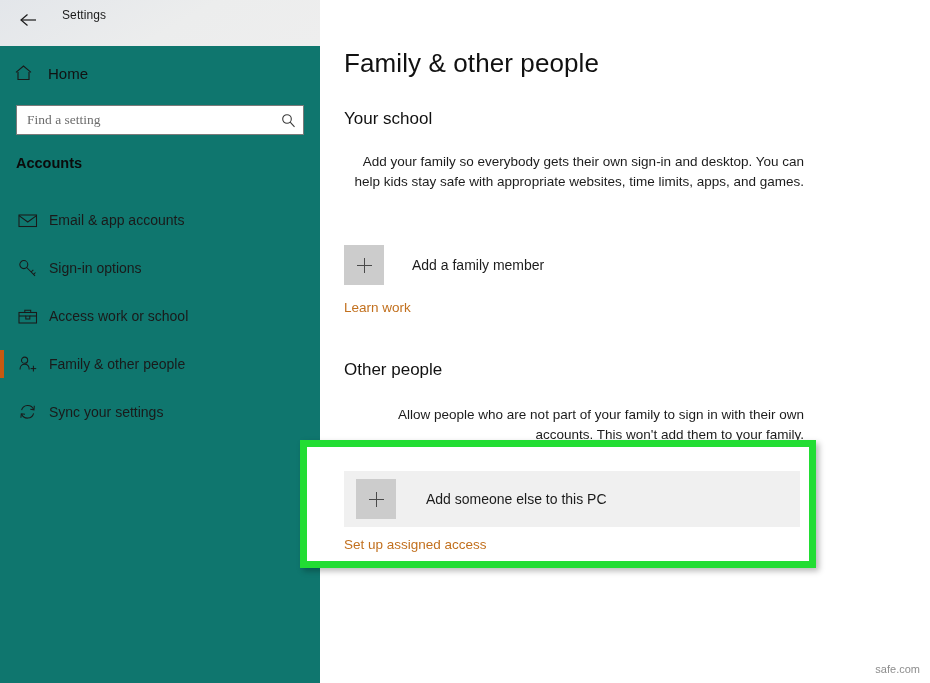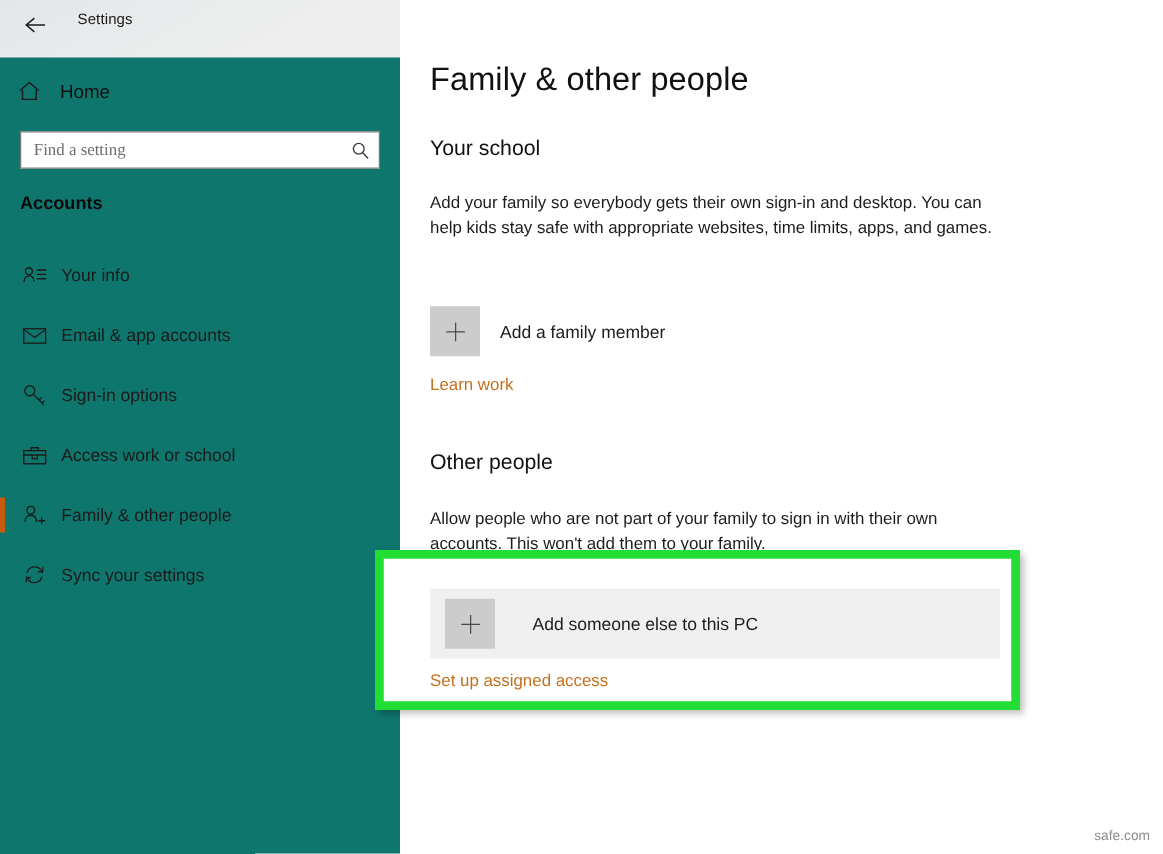--- a/index.html
+++ b/index.html
@@ -152,20 +152,21 @@
 
   .section-heading {
     font-size: 17px;
     color: #111111;
     font-weight: normal;
   }
   .body-text {
     font-size: 13.5px;
     color: #1c1c1c;
     line-height: 20px;
+    text-align: right;
   }
 
   #your-family-heading { position: absolute; left: 24px; top: 109px; }
   #your-family-desc    { position: absolute; left: 24px; top: 152px; width: 460px; }
 
   
   .add-row {
     display: flex;
     align-items: center;
     cursor: pointer;
@@ -182,21 +183,21 @@
   }
   .add-square .plus::before,
   .add-square .plus::after {
     content: "";
     position: absolute;
     background: #4a4a4a;
   }
   .add-square .plus::before { left: 0; top: 7px; width: 15px; height: 1.6px; }
   .add-square .plus::after  { top: 0; left: 7px; height: 15px; width: 1.6px; }
   .add-label {
-    margin-left: 16px;
+    margin-left: 28px;
     font-size: 14px;
     color: #1c1c1c;
     white-space: nowrap;
   }
 
   #add-family-row {
     position: absolute;
     left: 24px; top: 245px;
   }
 
@@ -283,32 +284,20 @@
         <circle cx="6" cy="6" r="4.3" fill="none" stroke="#3a3a3a" stroke-width="1.1"></circle>
         <line x1="9.2" y1="9.2" x2="13.5" y2="13.8" stroke="#3a3a3a" stroke-width="1.1"></line>
       </svg>
     </span>
   </div>
 
   <div id="accounts-heading">Accounts</div>
 
   <div id="nav-list">
 
-    <div class="nav-item">
-      <span class="nav-ico">
-        <svg width="20" height="17" viewBox="0 0 20 17">
-          <circle cx="5.2" cy="5" r="2.8" fill="none" stroke="#1a1a1a" stroke-width="1.05"></circle>
-          <path d="M1.3 13.5 C1.3 10.2 3 8.7 5.2 8.7 C7.4 8.7 9.1 10.2 9.1 13.5" fill="none" stroke="#1a1a1a" stroke-width="1.05"></path>
-          <line x1="11.5" y1="4" x2="19" y2="4" stroke="#1a1a1a" stroke-width="1.05"></line>
-          <line x1="11.5" y1="7.5" x2="19" y2="7.5" stroke="#1a1a1a" stroke-width="1.05"></line>
-          <line x1="11.5" y1="11" x2="19" y2="11" stroke="#1a1a1a" stroke-width="1.05"></line>
-        </svg>
-      </span>
-      <span class="nav-label">Your info</span>
-    </div>
 
     <div class="nav-item">
       <span class="nav-ico">
         <svg width="20" height="15" viewBox="0 0 20 15">
           <rect x="1" y="2" width="17.5" height="11.5" fill="none" stroke="#1a1a1a" stroke-width="1.05"></rect>
           <path d="M1 2.6 L9.75 9 L18.5 2.6" fill="none" stroke="#1a1a1a" stroke-width="1.05"></path>
         </svg>
       </span>
       <span class="nav-label">Email &amp; app accounts</span>
     </div>

